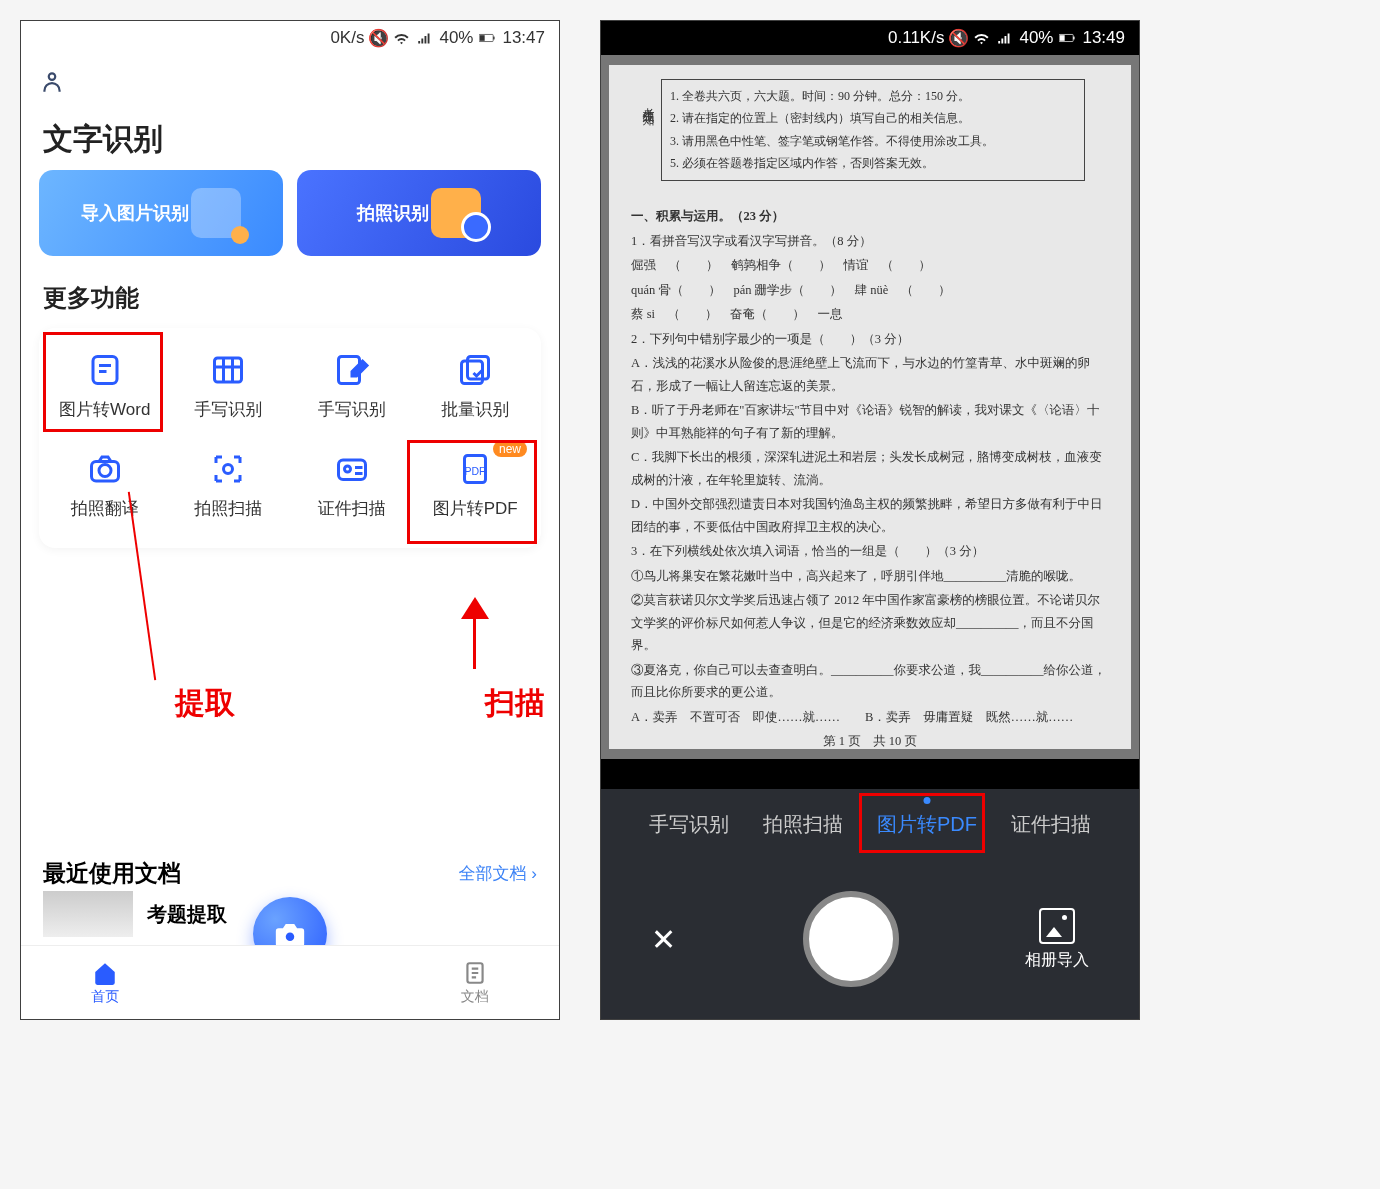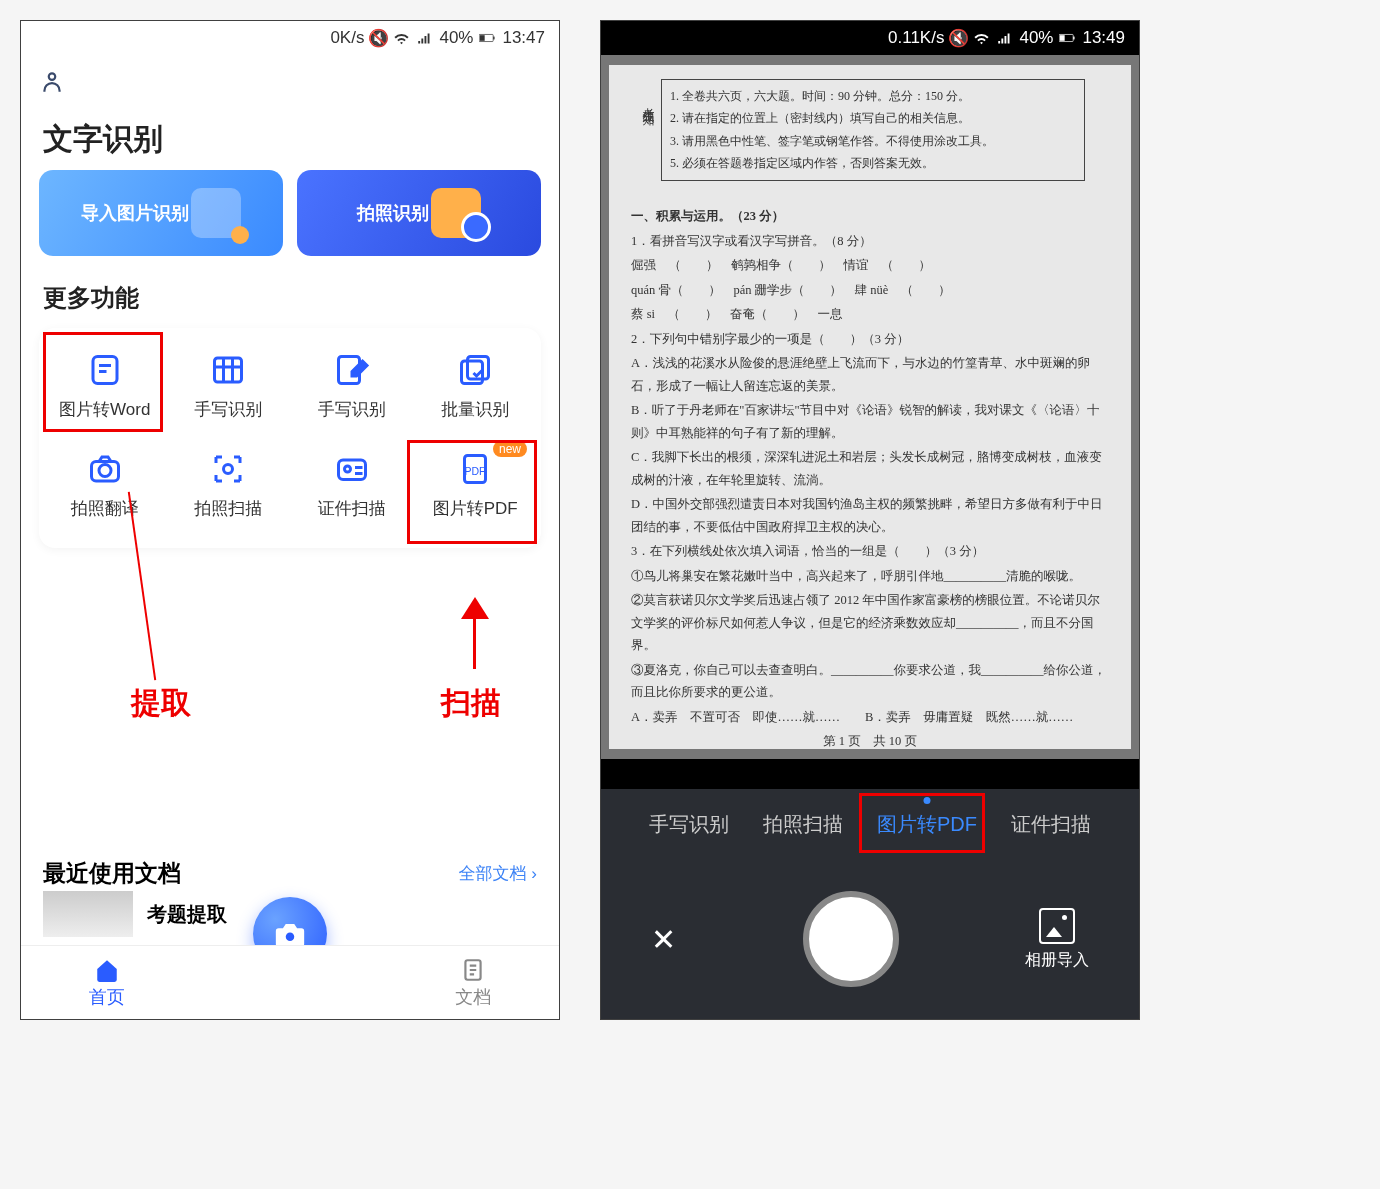--- a/index.html
+++ b/index.html
@@ -58,37 +58,37 @@
     box-shadow: 0 2px 10px rgba(0,0,0,0.05);
     display:grid; grid-template-columns: repeat(4,1fr);
     row-gap: 28px; padding: 22px 4px 28px;
     position:relative;
   }
   .func-item { display:flex; flex-direction:column; align-items:center; gap:8px; font-size:17px; color:#333; position:relative;}
   .func-ic { width:40px; height:40px; display:flex; align-items:center; justify-content:center; color:#2a5cff;}
   .new-badge{position:absolute;top:-8px;right:10px;background:#ff8a20;color:#fff;font-size:12px;padding:1px 6px;border-radius:8px;}
 
   .red-box { position:absolute; border:3px solid #e00; pointer-events:none;}
-  .red-text { position:absolute; color:#e00; font-size:30px; font-family: "KaiTi","STKaiti",serif; font-weight:bold;}
+  .red-text { position:absolute; color:#e00; font-size:30px; font-family: "KaiTi","STKaiti",serif; font-weight:bold;margin-left:44px;}
 
   .recent-row{ position:absolute; left:0; right:0; bottom:130px; padding:0 22px; display:flex; justify-content:space-between; align-items:center;}
   .recent-title{font-size:23px; font-weight:700;}
   .recent-all{font-size:17px; color:#3b82f6;}
   .recent-item{ position:absolute; left:22px; bottom:82px; display:flex; align-items:center; gap:14px;}
   .recent-thumb{width:90px;height:46px;background:linear-gradient(#ccc,#eee);}
   .recent-name{font-size:20px;font-weight:600;}
 
   .fab{ position:absolute; left:50%; bottom:48px; transform:translateX(-50%);
         width:74px;height:74px;border-radius:50%;
         background:radial-gradient(circle at 30% 30%,#6aa2ff,#2a5cff);
         display:flex;align-items:center;justify-content:center;color:#fff;
         box-shadow:0 6px 16px rgba(42,92,255,0.4);}
   .bottom-nav{position:absolute;left:0;right:0;bottom:0;height:74px;background:#fff;
     display:flex;justify-content:space-around;align-items:center;border-top:1px solid #eee;}
-  .nav-item{display:flex;flex-direction:column;align-items:center;gap:2px;font-size:18px;color:#888;}
+  .nav-item{display:flex;flex-direction:column;align-items:center;gap:2px;font-size:14px;color:#888;}
   .nav-item.active{color:#2a5cff;}
   .nav-ic{width:26px;height:26px;}
 
   
   .doc-viewport{position:absolute;top:34px;left:0;right:0;bottom:260px;background:#777;display:flex;align-items:flex-start;justify-content:center;padding:10px 8px;}
   .doc-page{width:100%;height:100%;background:#e8e8e8;font-family:"SimSun",serif;font-size:12.5px;color:#333;padding:14px 22px 6px;line-height:1.8;position:relative;overflow:hidden;}
   .doc-box{border:1px solid #444;margin-left:30px;margin-right:24px;padding:4px 8px;font-size:12px;line-height:1.7;position:relative;}
   .doc-box .side{position:absolute;left:-24px;top:18px;writing-mode:vertical-rl;letter-spacing:2px;}
   .doc-page p{margin:2px 0;}
   .flash-off{position:absolute;top:50px;right:18px;color:#fff;font-size:24px;}

